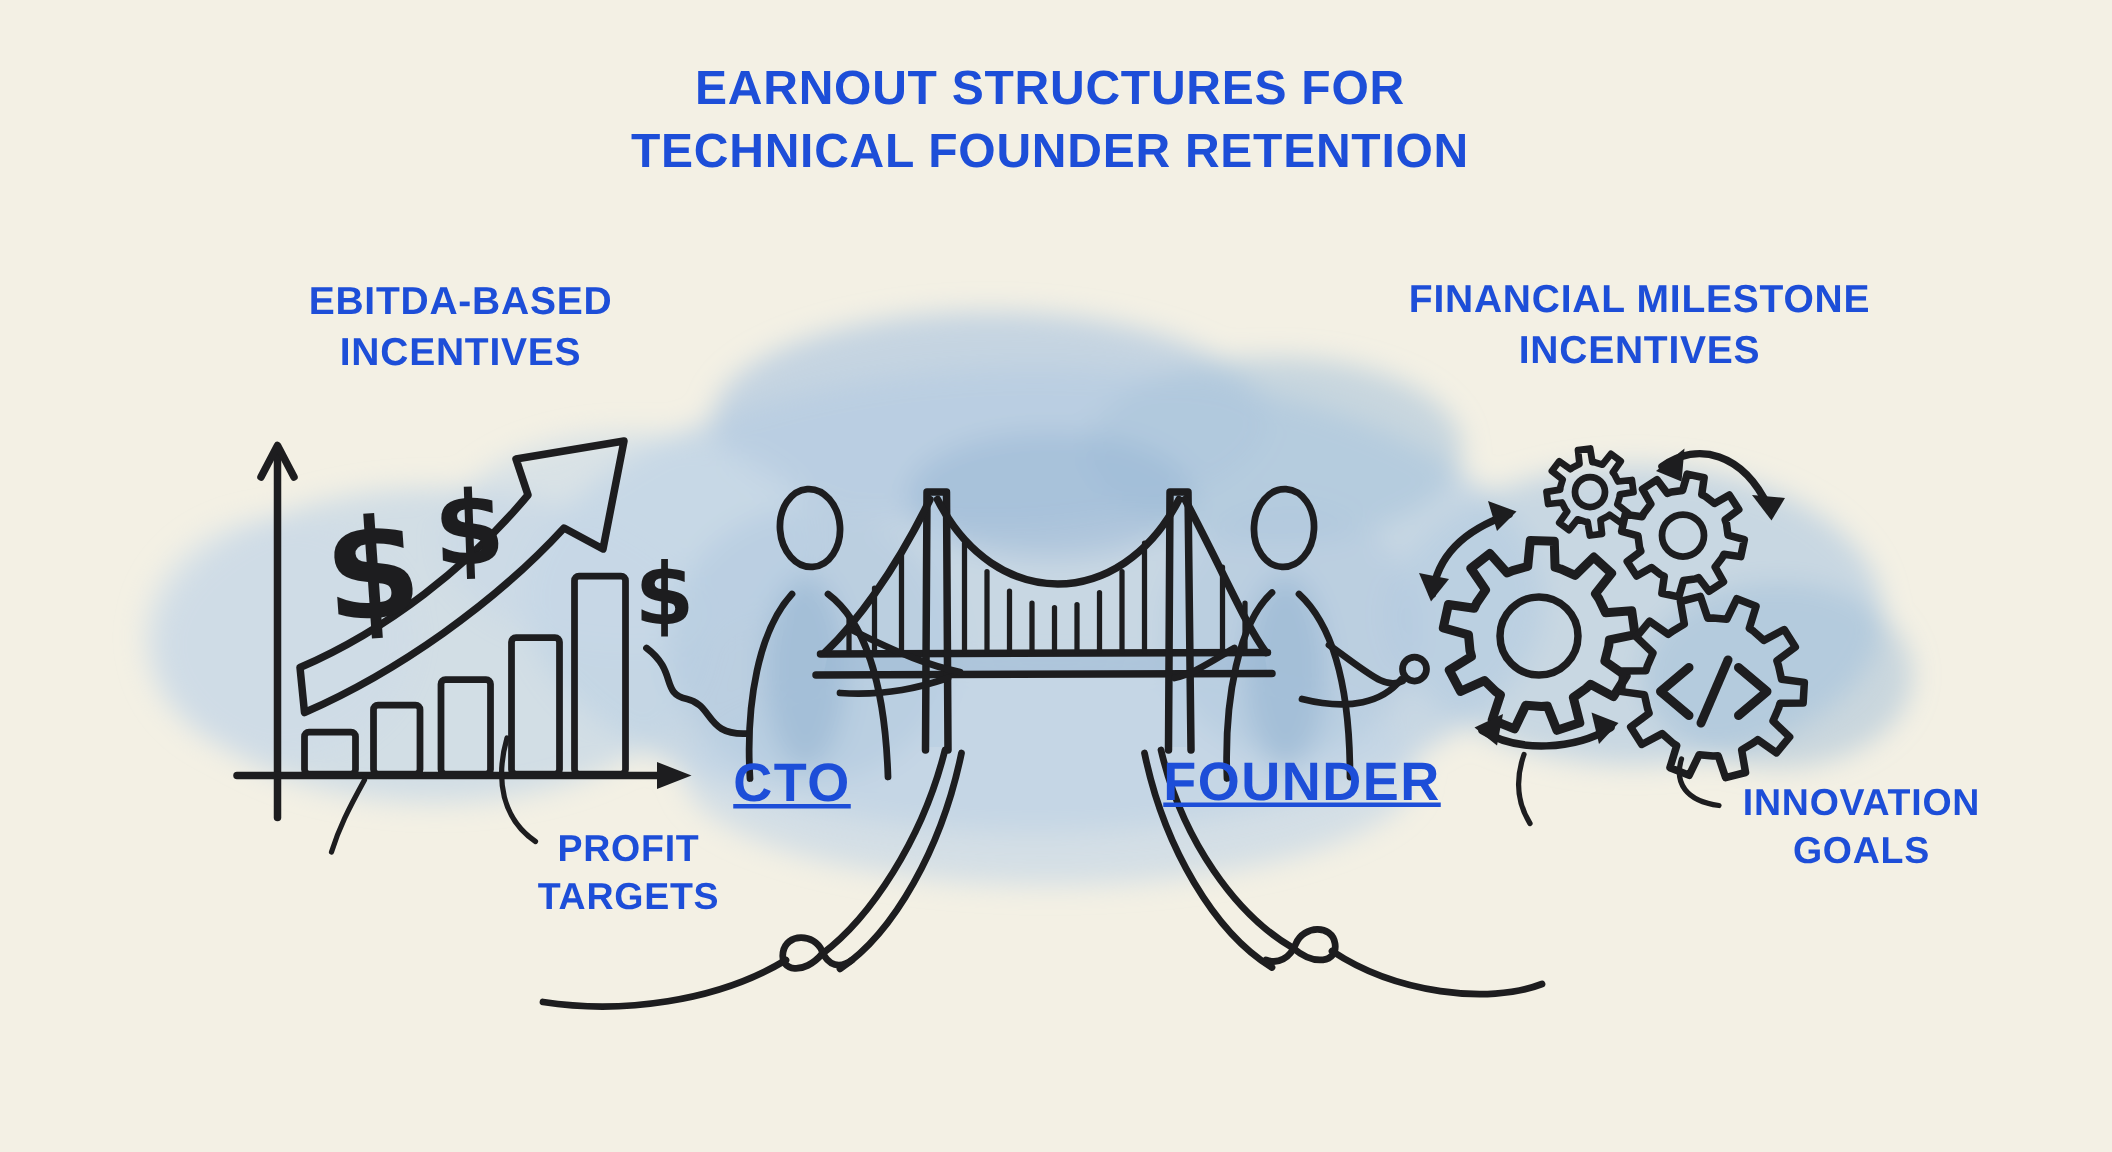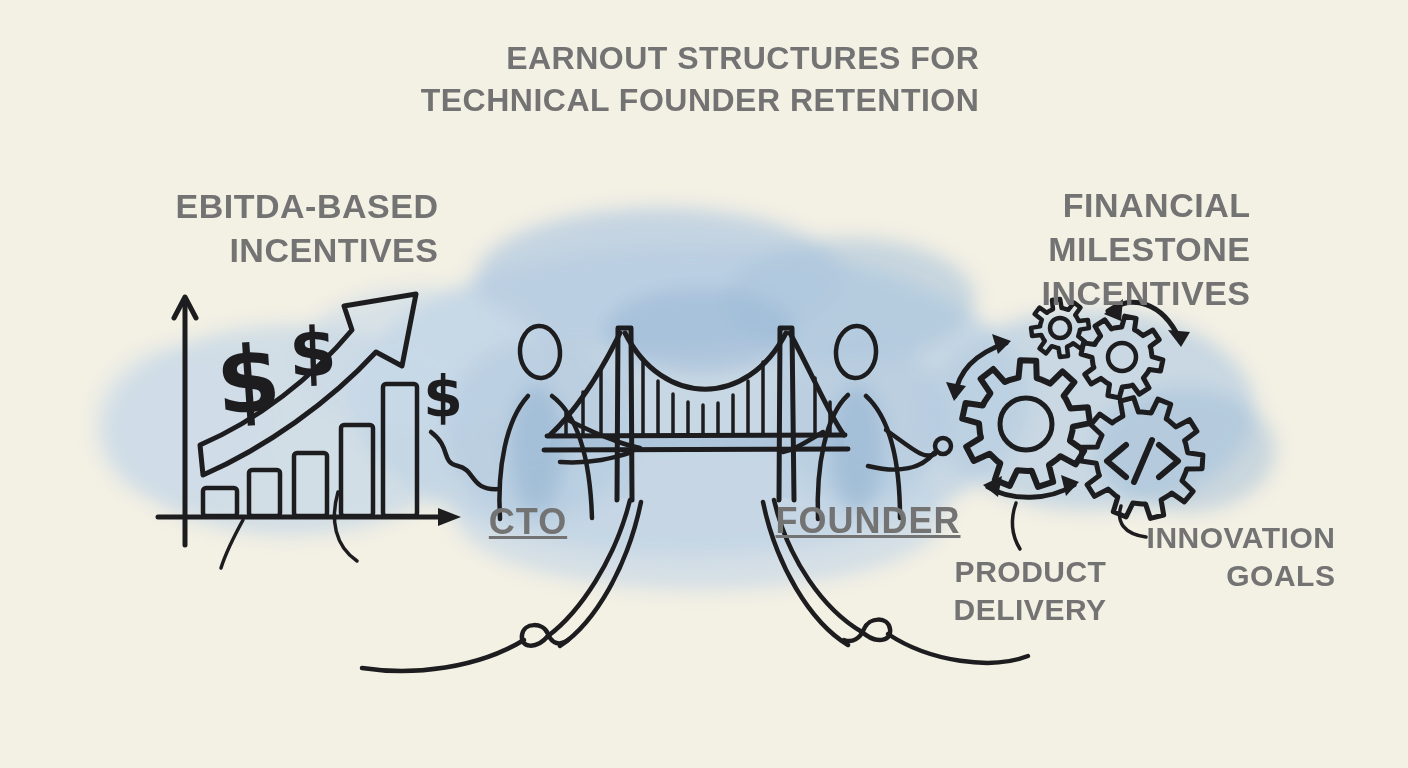--- a/index.html
+++ b/index.html
@@ -5,26 +5,26 @@
   html,body{margin:0;padding:0;}
   body{
     width:1408px;height:768px;position:relative;overflow:hidden;
     background:#f3f0e4;
     font-family:"Liberation Sans","DejaVu Sans",sans-serif;
   }
   #stage{position:absolute;inset:0;width:1408px;height:768px;}
   svg{position:absolute;left:0;top:0;}
   .lbl{
     position:absolute;transform:translateX(-50%);
-    color:#737373;font-weight:bold;text-align:right;
+    color:#1d4ed8;font-weight:bold;text-align:center;
     white-space:pre-line;letter-spacing:.5px;line-height:1.28;
   }
   .title{font-size:32px;line-height:1.3;}
-  .heading{font-size:34px;line-height:1.3;}
-  .sublabel{font-size:30px;}
+  .heading{font-size:26px;line-height:1.3;}
+  .sublabel{font-size:25px;}
   .person{font-size:36px;letter-spacing:1px;text-decoration:underline;}
   .ink{stroke:#1d1d1f;stroke-linecap:round;stroke-linejoin:round;fill:none;}
   .w45{stroke-width:4.5;} .w5{stroke-width:5;} .w35{stroke-width:3.5;} .w6{stroke-width:6;}
   .fillink{fill:#1d1d1f;stroke:none;}
   .dollar{font-family:"DejaVu Sans",sans-serif;font-weight:bold;fill:#1d1d1f;text-anchor:middle;}
 </style>
 </head>
 <body>
 
 <div id="stage">
@@ -169,20 +169,20 @@
     <path d="M1121,506 C1116,522 1124,534 1146,537" class="ink w35"></path>
   </g>
 </svg>
 
 <div class="lbl title" style="left:700px; top:38px;">EARNOUT STRUCTURES FOR
 TECHNICAL FOUNDER RETENTION</div>
 <div class="lbl heading" style="left:307px; top:184px;">EBITDA-BASED
 INCENTIVES</div>
 <div class="lbl heading" style="left:1093px; top:183px;">FINANCIAL MILESTONE
 INCENTIVES</div>
+<div class="lbl sublabel" style="left:419px; top:550px;">PROFIT
+TARGETS</div>
 <div class="lbl person" style="left:528px; top:499px;">CTO</div>
 <div class="lbl person" style="left:848px; top:498px;margin-left:20px;">FOUNDER</div>
-<div class="lbl sublabel" style="left:1030px; top:553px;">PRODUCT
-DELIVERY</div>
 <div class="lbl sublabel" style="left:1241px; top:519px;">INNOVATION
 GOALS</div>
 
 </div>
 
 </body></html>

